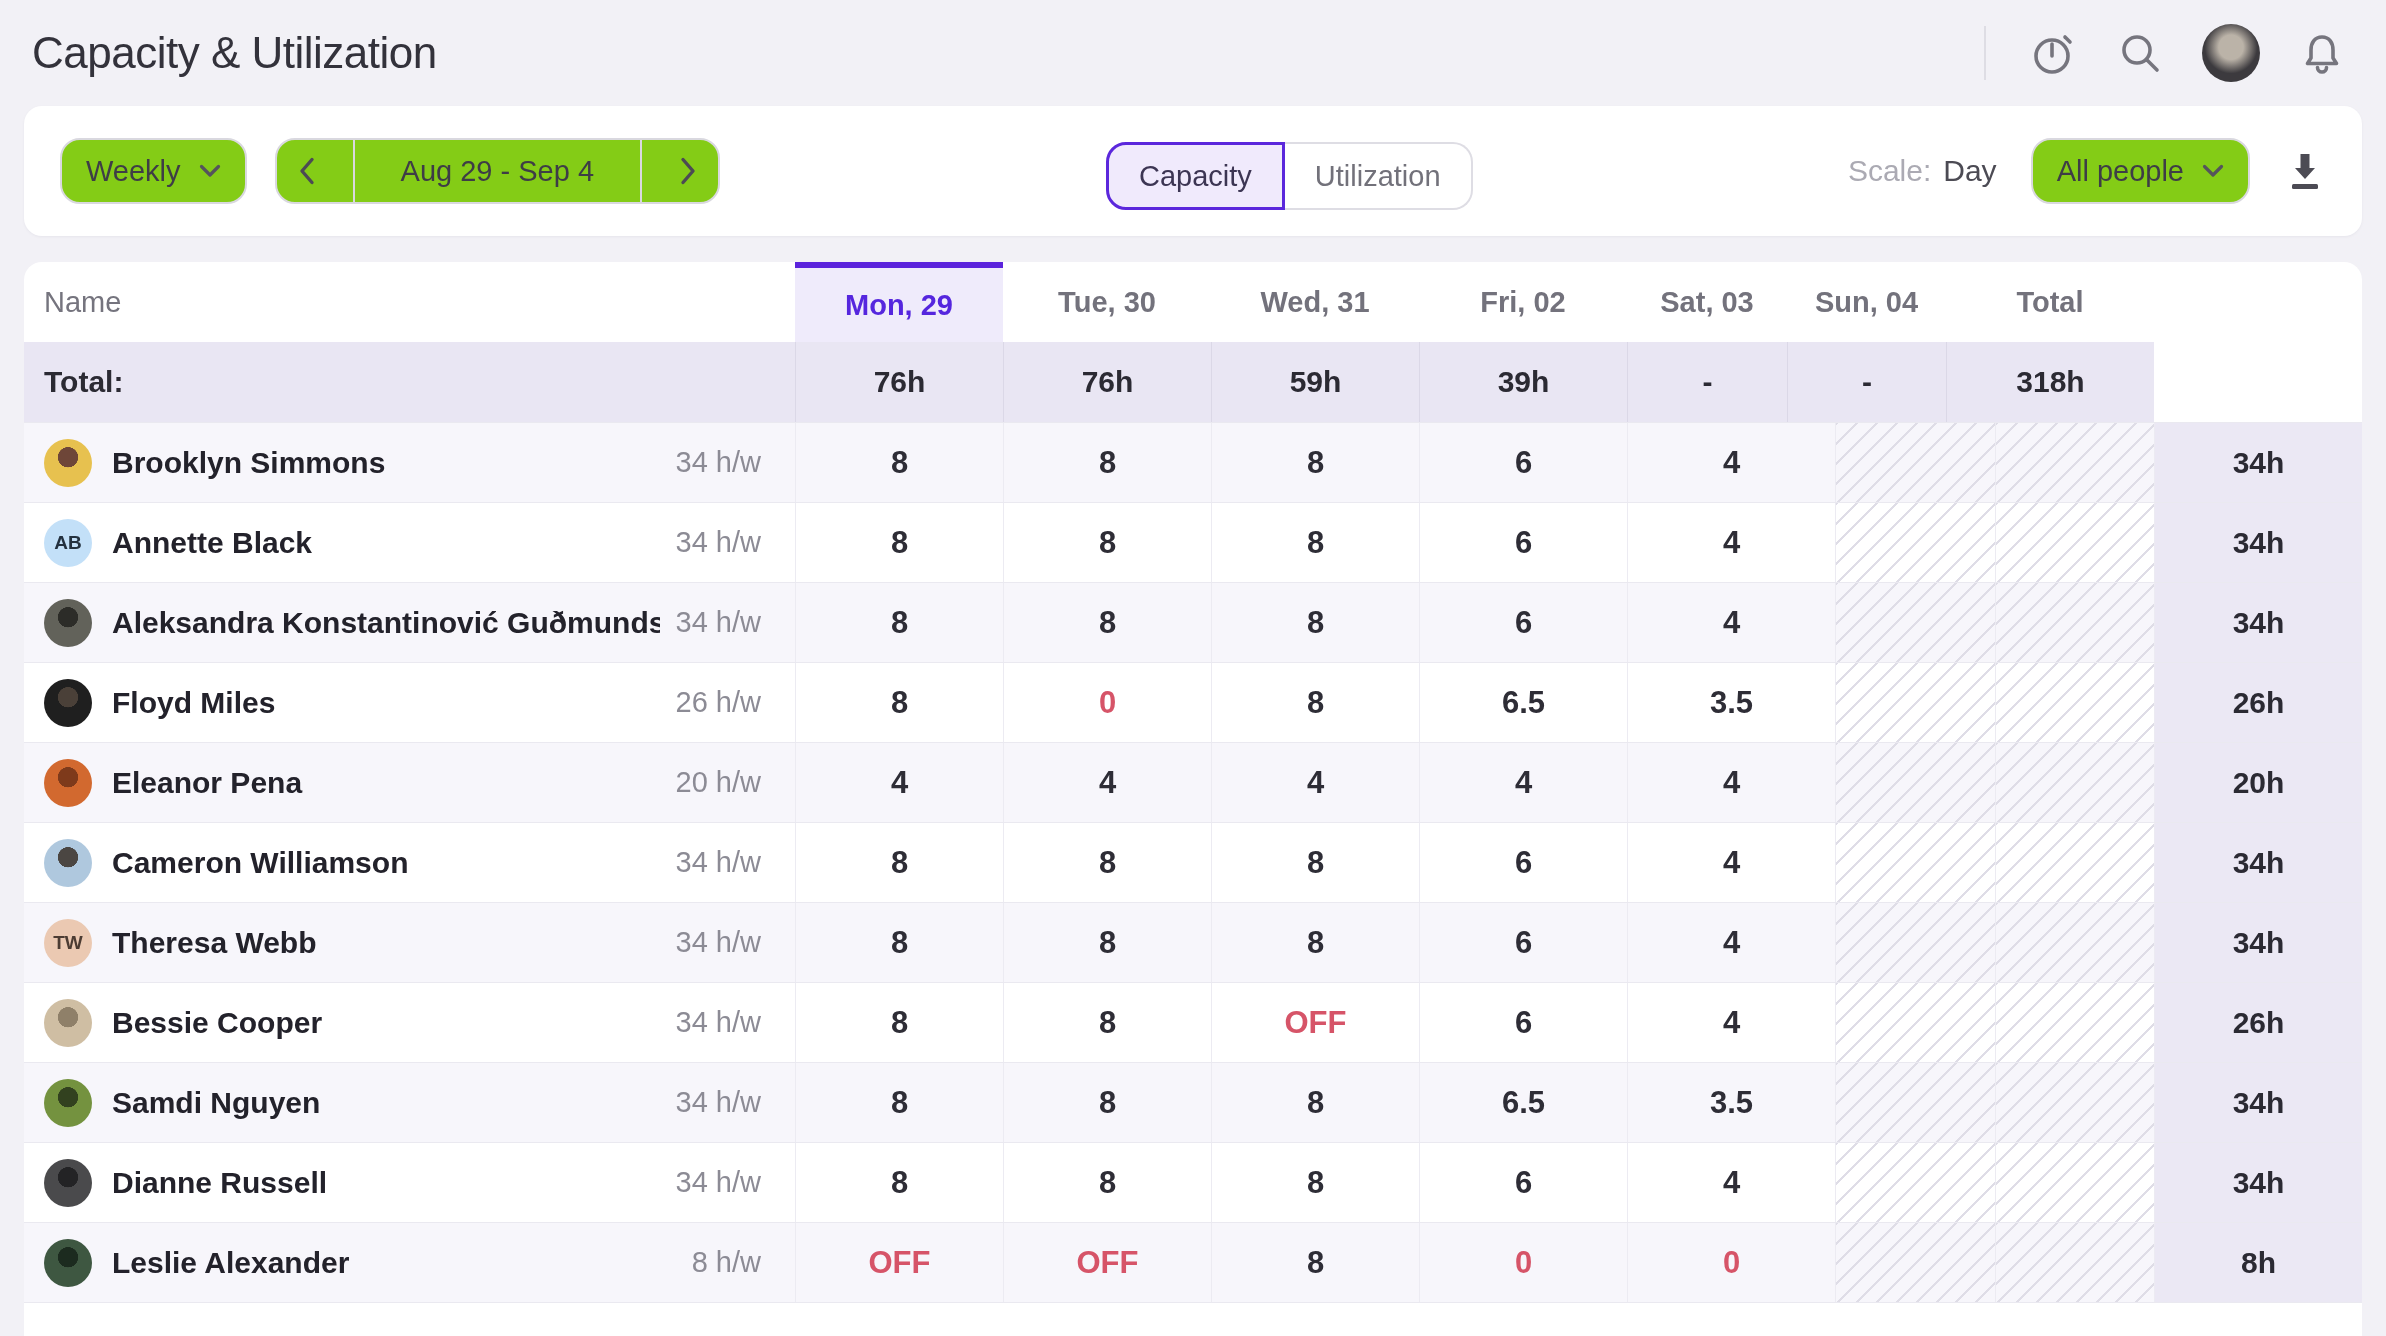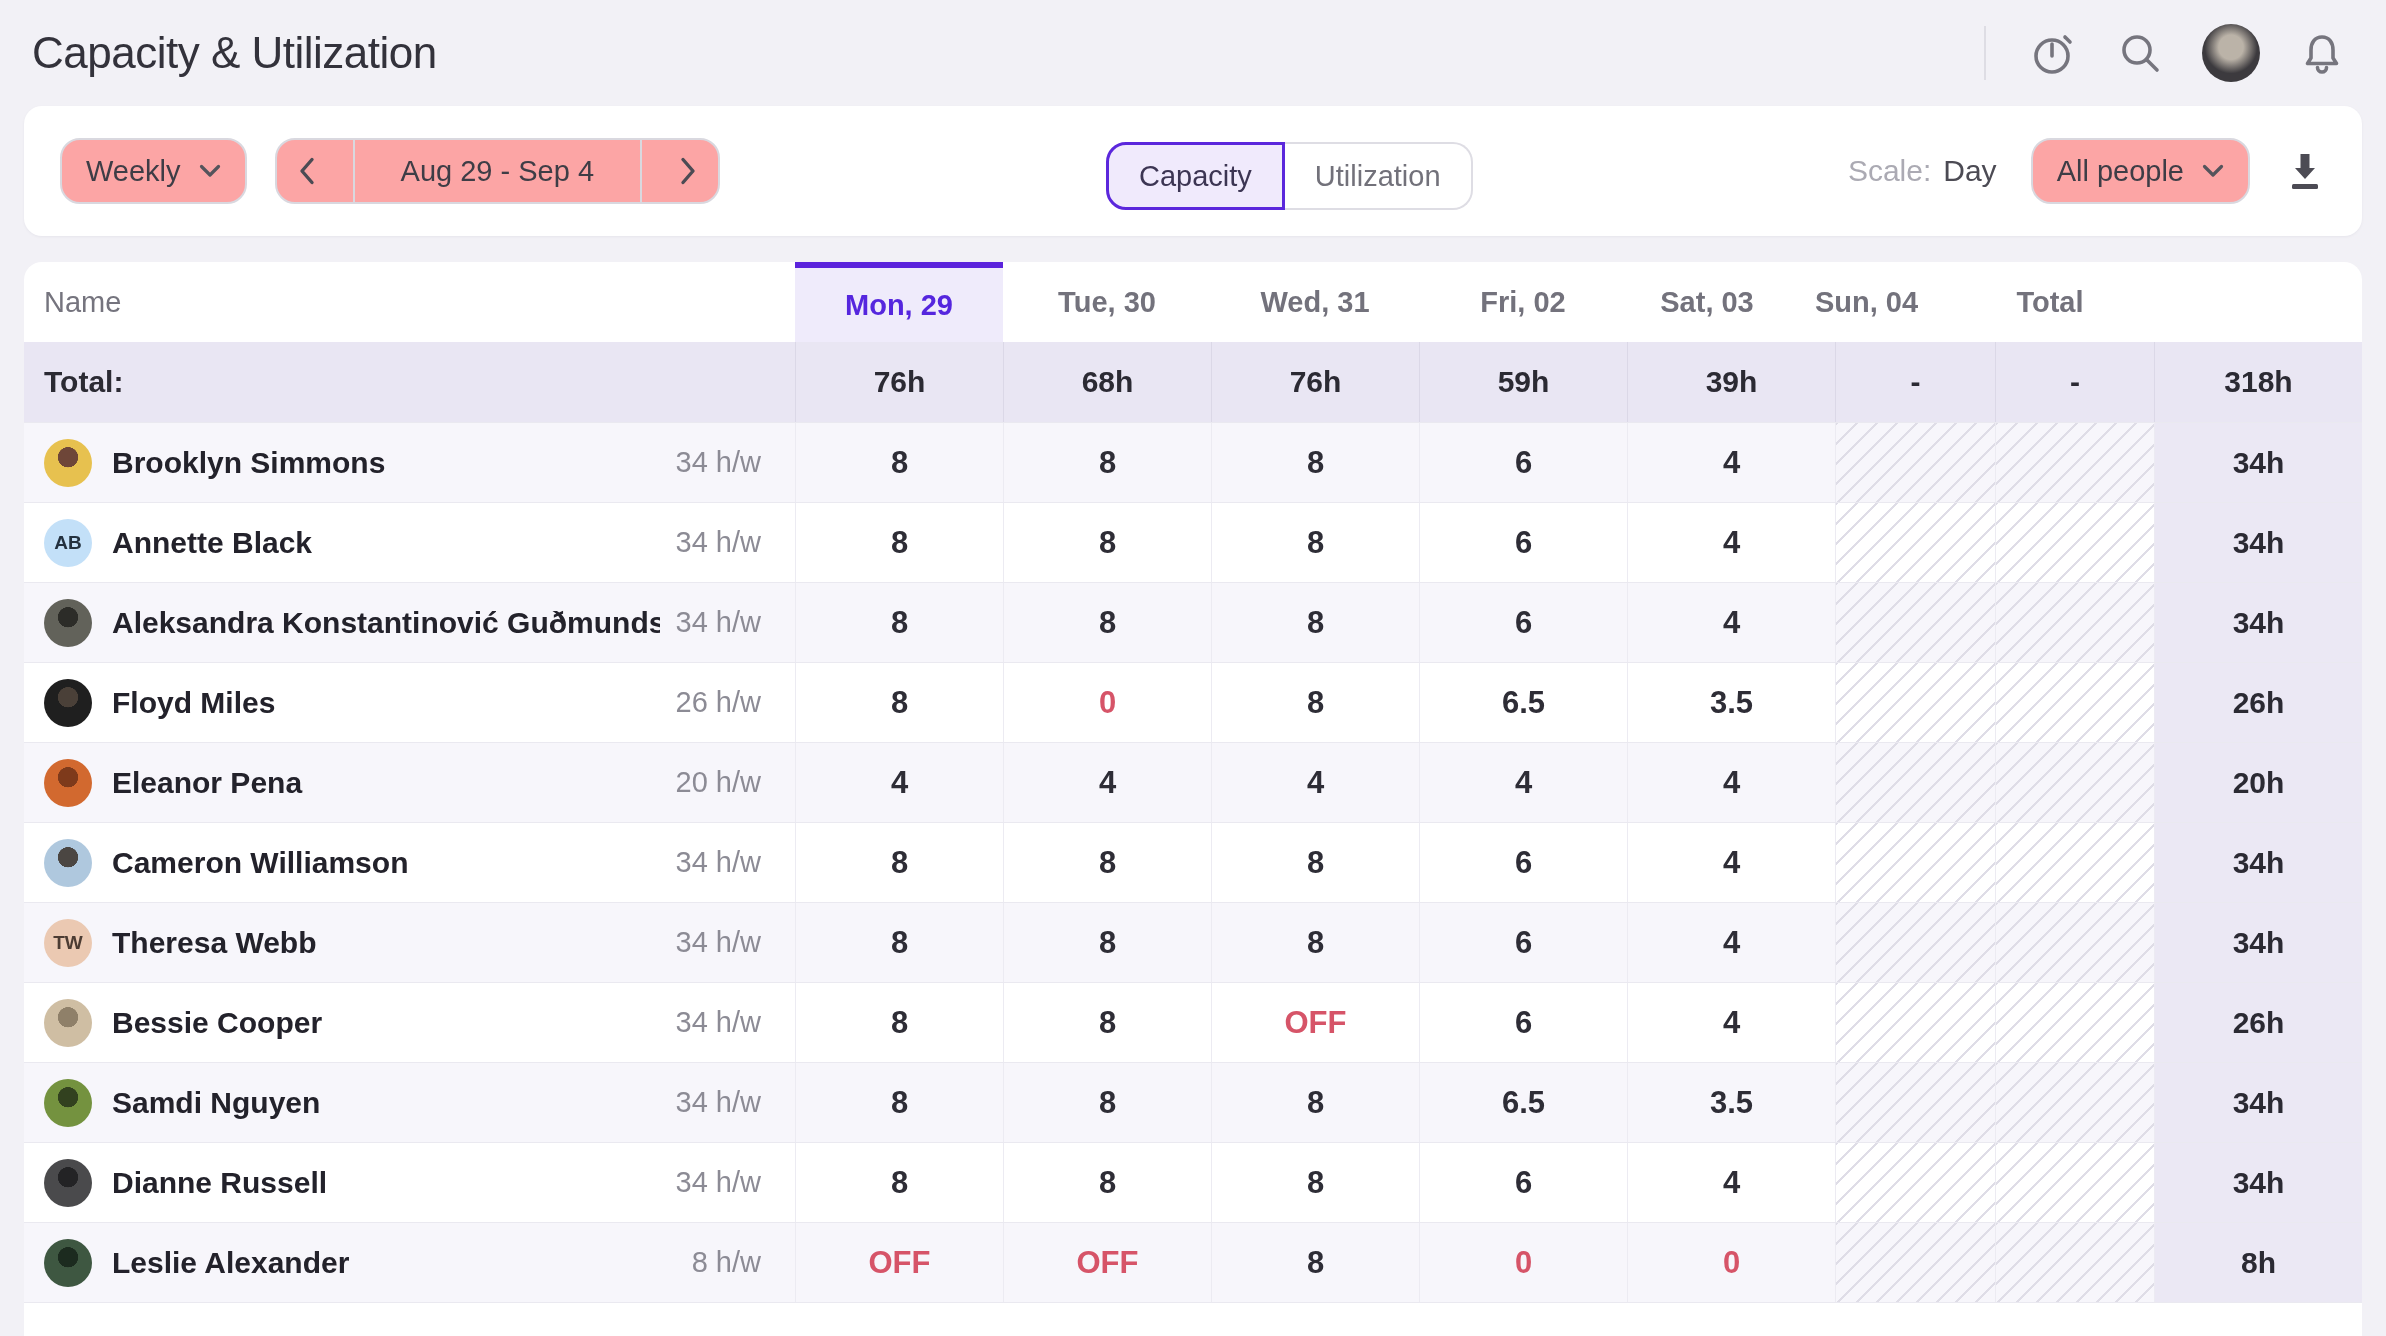--- a/index.html
+++ b/index.html
@@ -17,21 +17,21 @@
   .page-title { font-size:44px; font-weight:500; letter-spacing:-0.5px; color:#33323B; margin:0; }
   .header-actions { margin-left:auto; display:flex; align-items:center; gap:38px; }
   .vdivider { width:2px; height:54px; background:#DEDDE4; margin-right:4px; }
   .icon-btn { background:none; border:none; padding:0; cursor:pointer; display:flex; align-items:center; }
   .avatar-top { width:58px; height:58px; border-radius:50%;
     background:radial-gradient(circle at 50% 40%, #BBB3A8 0 27%, #3C3A3E 58%); }
 
   
   .toolbar { position:relative; margin:0 24px; height:130px; background:#fff; border-radius:18px;
     display:flex; align-items:center; padding:0 36px; box-shadow:0 1px 3px rgba(25,20,60,.05); }
-  .pill { height:66px; border:2px solid #D9D8DF; border-radius:20px; background:#fca5a5;
+  .pill { height:66px; border:2px solid #D9D8DF; border-radius:20px; background:#84cc16;
     display:inline-flex; align-items:center; gap:18px; padding:0 24px;
     font-size:29px; color:#3E3D46; font-family:inherit; cursor:pointer; }
   .date-nav { display:inline-flex; align-items:stretch; padding:0; gap:16px; margin-left:28px; overflow:hidden; cursor:default; }
   .date-nav .nav-btn { width:60px; border:none; background:none; display:flex; align-items:center; justify-content:center; cursor:pointer; }
   .date-nav .date-label { padding:0 46px; border-left:2px solid #D9D8DF; border-right:2px solid #D9D8DF;
     display:flex; align-items:center; font-size:29px; color:#3E3D46; cursor:pointer; }
 
   .segmented { position:absolute; left:1082px; top:36px; display:flex; height:68px; }
   .seg { display:flex; align-items:center; padding:0 30px; font-size:29px; font-family:inherit; cursor:pointer; }
   .seg.selected { border:3px solid #5B27DC; background:#F0EAFC; color:#3C3553; border-radius:20px 0 0 20px; }
@@ -176,21 +176,20 @@
         <div class="cell c-day">Tue, 30</div>
         <div class="cell c-day">Wed, 31</div>
         <div class="cell c-day">Fri, 02</div>
         <div class="cell c-sat">Sat, 03</div>
         <div class="cell c-sun">Sun, 04</div>
         <div class="cell c-total">Total</div>
       </div>
       <div class="trow totals">
         <div class="cell c-name">Total:</div>
         <div class="cell c-day">76h</div>
-        <div class="cell c-day">68h</div>
         <div class="cell c-day">76h</div>
         <div class="cell c-day">59h</div>
         <div class="cell c-day">39h</div>
         <div class="cell c-sat">-</div>
         <div class="cell c-sun">-</div>
         <div class="cell c-total">318h</div>
       </div>
       <div class="trow person alt">
         <div class="cell c-name">
           <div class="avatar" style="background: radial-gradient(circle at 50% 38%, rgb(110, 70, 56) 0px, rgb(110, 70, 56) 26%, rgb(231, 193, 79) 27%);"></div>

